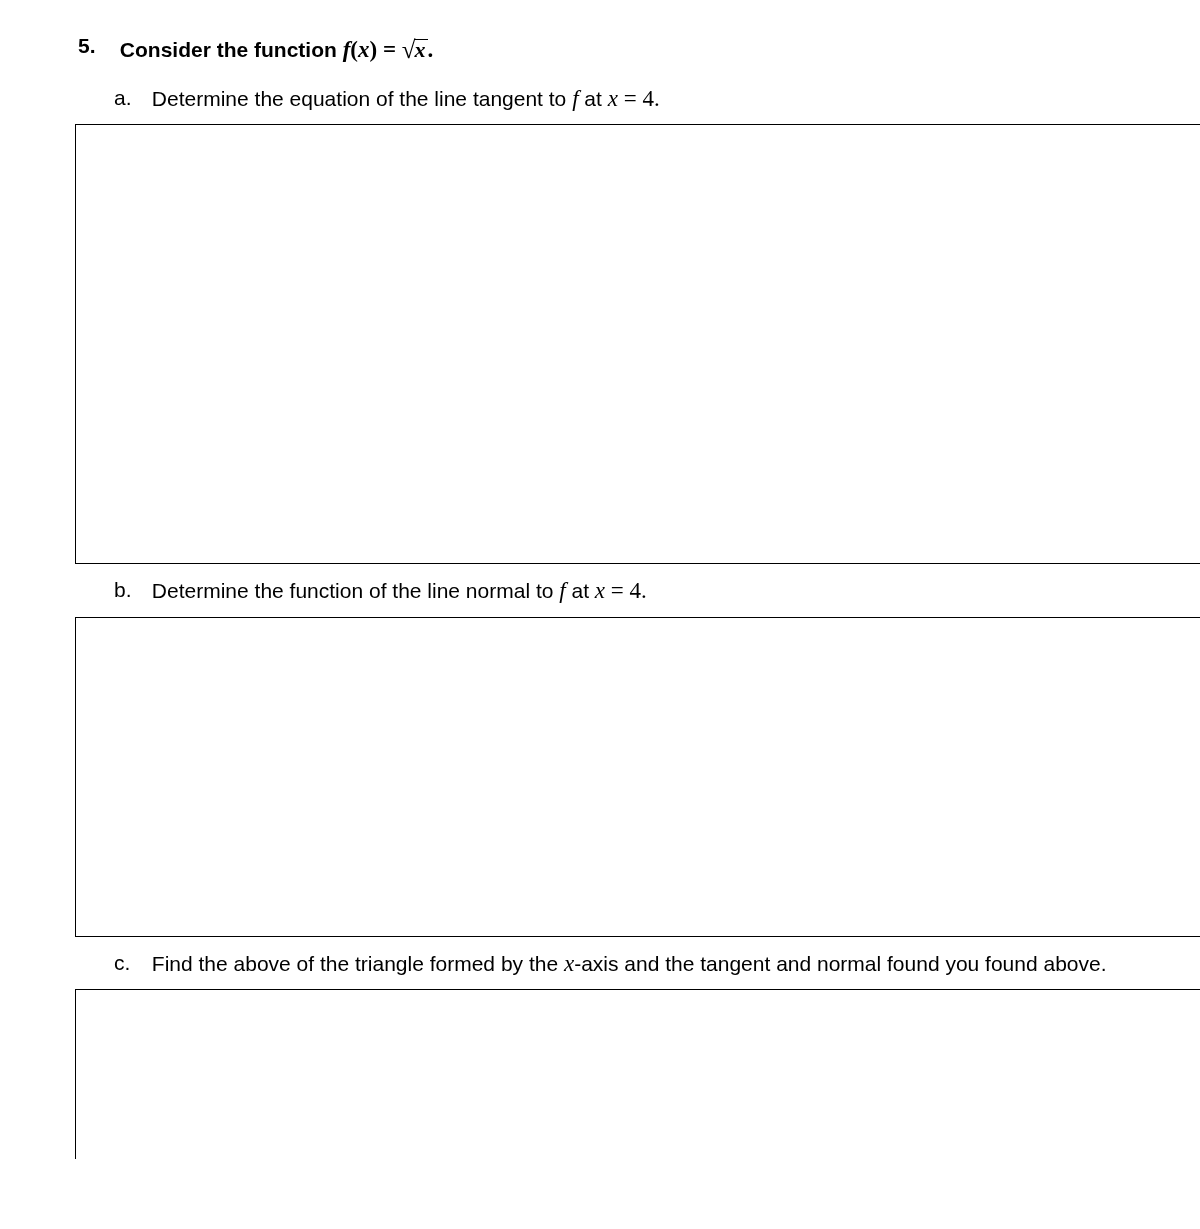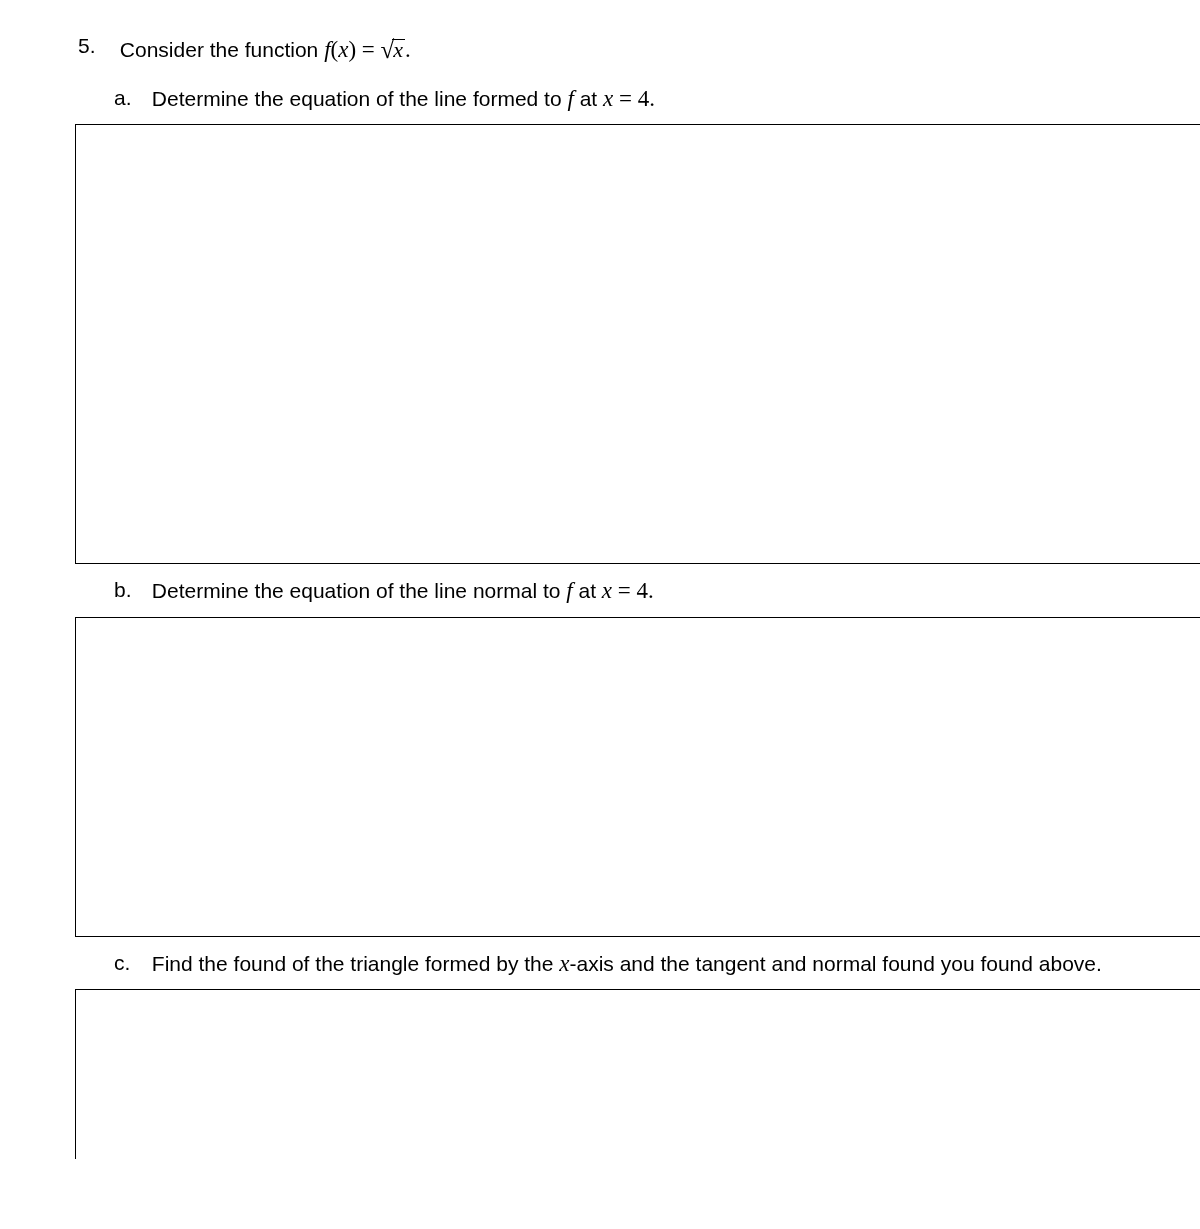--- a/index.html
+++ b/index.html
@@ -14,20 +14,21 @@
       color: #000000;
       width: 1200px;
       height: 1229px;
       position: relative;
       padding-top: 30px;
     }
     .question-line {
       padding-left: 78px;
       margin-bottom: 14px;
       line-height: 1.5;
+      font-weight: bold;
     }
     .q-num {
       display: inline-block;
       width: 36px;
       vertical-align: top;
     }
     .q-text {
       display: inline;
     }
     .sub-line {
@@ -103,35 +104,35 @@
 <div class="question-line">
   <span class="q-num">5.</span>
   <span class="q-text">
     <span>Consider the function </span><span class="math-italic">f</span><span class="math-regular">(</span><span class="math-italic">x</span><span class="math-regular">)</span><span class="math-regular"> = </span><span class="sqrt-container"><span class="sqrt-sign">√</span><span class="sqrt-arg">x</span></span><span class="math-regular">.</span>
   </span>
 </div>
 
 <div class="sub-line">
   <span class="sub-letter">a.</span>
   <span>
-    <span>Determine the equation of the line formed to </span><span class="math-italic">f</span><span> at </span><span class="math-italic">x</span><span class="math-regular"> = 4.</span>
+    <span>Determine the equation of the line tangent to </span><span class="math-italic">f</span><span> at </span><span class="math-italic">x</span><span class="math-regular"> = 4.</span>
   </span>
 </div>
 
 <div class="answer-box box-a"></div>
 
 <div class="sub-line after-box">
   <span class="sub-letter">b.</span>
   <span>
-    <span>Determine the equation of the line normal to </span><span class="math-italic">f</span><span> at </span><span class="math-italic">x</span><span class="math-regular"> = 4.</span>
+    <span>Determine the function of the line normal to </span><span class="math-italic">f</span><span> at </span><span class="math-italic">x</span><span class="math-regular"> = 4.</span>
   </span>
 </div>
 
 <div class="answer-box box-b"></div>
 
 <div class="sub-line after-box">
   <span class="sub-letter">c.</span>
   <span>
-    <span>Find the found of the triangle formed by the </span><span class="math-italic">x</span><span>-axis and the tangent and normal found you found above.</span>
+    <span>Find the above of the triangle formed by the </span><span class="math-italic">x</span><span>-axis and the tangent and normal found you found above.</span>
   </span>
 </div>
 
 <div class="answer-box box-c"></div>
 
 </body></html>

